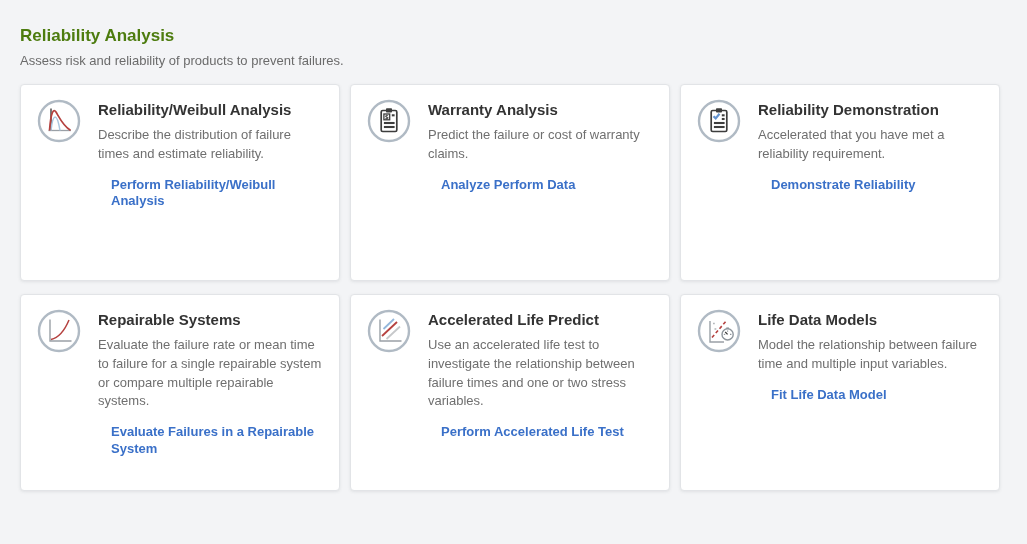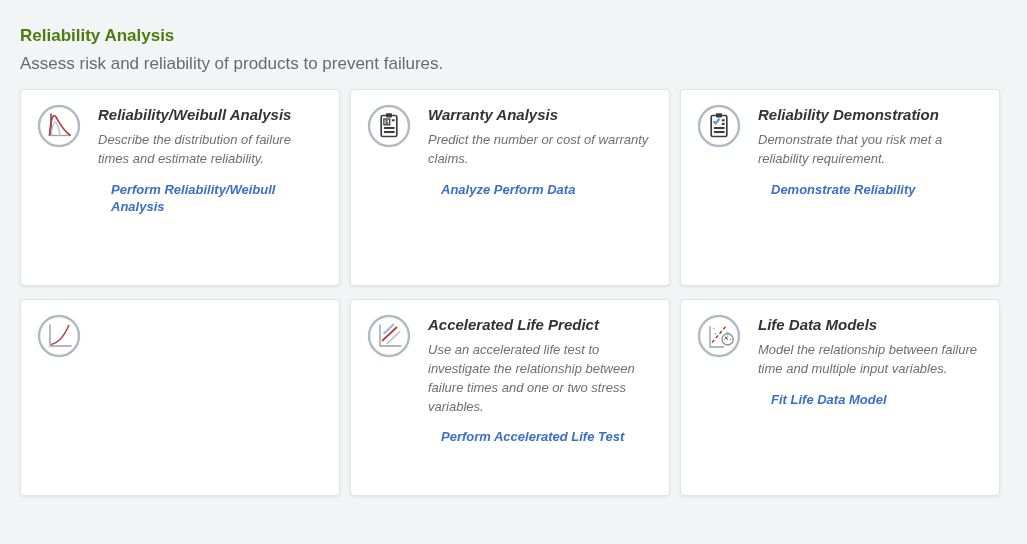--- a/index.html
+++ b/index.html
@@ -12,21 +12,21 @@
   .page { padding: 25px 20px 0 20px; }
 
   .page-title {
     font-size: 17px;
     font-weight: 700;
     color: #4d7c0f;
     line-height: 1.25;
   }
   .page-subtitle {
     margin-top: 7px;
-    font-size: 17px;
+    font-size: 13px;
     color: #6b6b6b;
     line-height: 1.3;
   }
 
   .cards {
     margin-top: 14px;
     display: grid;
     grid-template-columns: repeat(3, 320px);
     grid-auto-rows: 197px;
     gap: 13px 10px;
@@ -39,21 +39,21 @@
     box-shadow: 0 1px 3px rgba(90,97,105,0.12);
     padding: 14px 16px;
     display: flex;
     align-items: flex-start;
     gap: 17px;
   }
 
   .card-icon { flex: 0 0 44px; width: 44px; height: 44px; }
   .card-icon svg { display: block; width: 44px; height: 44px; }
 
-  .card-body { flex: 1; min-width: 0; font-style: italic; }
+  .card-body { flex: 1; min-width: 0; }
 
   .card-title {
     font-size: 15px;
     font-weight: 600;
     color: #333333;
     line-height: 1.25;
     margin-top: 2px;
   }
   .card-desc {
     margin-top: 6px;
@@ -108,53 +108,58 @@
           <rect x="19" y="9.3" width="6" height="4.2" rx="0.8" fill="#3d3d3d"></rect>
           <rect x="16.9" y="15" width="5.8" height="5.8" fill="none" stroke="#3d3d3d" stroke-width="1.3"></rect>
           <text x="19.8" y="19.9" font-size="5.8" font-weight="bold" text-anchor="middle" fill="#3d3d3d" font-family="'DejaVu Sans', sans-serif">$</text>
           <line x1="24.8" y1="16.3" x2="27.6" y2="16.3" stroke="#3d3d3d" stroke-width="2.1"></line>
           <line x1="16.9" y1="24" x2="27.6" y2="24" stroke="#3d3d3d" stroke-width="2.1"></line>
           <line x1="16.9" y1="28" x2="27.6" y2="28" stroke="#3d3d3d" stroke-width="2.1"></line>
         </svg>
       </span>
       <div class="card-body">
         <div class="card-title">Warranty Analysis</div>
-        <div class="card-desc">Predict the number or cost of warranty claims.</div>
+        <div class="card-desc">Predict the failure or cost of warranty claims.</div>
         <a class="card-link" href="#">Analyze Perform Data</a>
       </div>
     </div>
 
     <div class="card">
       <span class="card-icon">
         <svg viewBox="0 0 44 44">
           <circle cx="22" cy="22" r="20" fill="#ffffff" stroke="#b0bac4" stroke-width="2.4"></circle>
           <rect x="14.2" y="11.5" width="15.6" height="21" rx="1.5" fill="#ffffff" stroke="#3d3d3d" stroke-width="1.7"></rect>
           <rect x="19" y="9.3" width="6" height="4.2" rx="0.8" fill="#3d3d3d"></rect>
           <path d="M16.5 17.2 l2.2 2.2 l3.8 -4.6" fill="none" stroke="#6292cf" stroke-width="2.2"></path>
           <line x1="24.8" y1="16.3" x2="27.6" y2="16.3" stroke="#3d3d3d" stroke-width="2.1"></line>
           <line x1="24.8" y1="20" x2="27.6" y2="20" stroke="#3d3d3d" stroke-width="2.1"></line>
           <line x1="16.9" y1="24" x2="27.6" y2="24" stroke="#3d3d3d" stroke-width="2.1"></line>
           <line x1="16.9" y1="28" x2="27.6" y2="28" stroke="#3d3d3d" stroke-width="2.1"></line>
         </svg>
       </span>
       <div class="card-body">
         <div class="card-title">Reliability Demonstration</div>
-        <div class="card-desc">Demonstrate that you risk met a reliability requirement.</div>
+        <div class="card-desc">Accelerated that you have met a reliability requirement.</div>
         <a class="card-link" href="#">Demonstrate Reliability</a>
       </div>
     </div>
 
     <div class="card">
       <span class="card-icon">
         <svg viewBox="0 0 44 44">
           <circle cx="22" cy="22" r="20" fill="#ffffff" stroke="#b0bac4" stroke-width="2.4"></circle>
           <path d="M13 10.5 V 32 H 34.5" fill="none" stroke="#9aa0a6" stroke-width="1.4"></path>
           <path d="M14 30.5 C 20.5 29, 27 23, 32 11" fill="none" stroke="#b5413f" stroke-width="1.5"></path>
         </svg>
       </span>
+      <div class="card-body">
+        <div class="card-title">Repairable Systems</div>
+        <div class="card-desc">Evaluate the failure rate or mean time to failure for a single repairable system or compare multiple repairable systems.</div>
+        <a class="card-link" href="#">Evaluate Failures in a Repairable System</a>
+      </div>
     </div>
 
     <div class="card">
       <span class="card-icon">
         <svg viewBox="0 0 44 44">
           <circle cx="22" cy="22" r="20" fill="#ffffff" stroke="#b0bac4" stroke-width="2.4"></circle>
           <path d="M13 10.5 V 32 H 34.5" fill="none" stroke="#9aa0a6" stroke-width="1.4"></path>
           <line x1="16.5" y1="20" x2="27" y2="10" stroke="#93b7db" stroke-width="1.8"></line>
           <line x1="15" y1="27" x2="30" y2="13" stroke="#b5413f" stroke-width="1.8"></line>
           <line x1="19.5" y1="30" x2="33" y2="17.5" stroke="#c6c8ca" stroke-width="1.8"></line>

